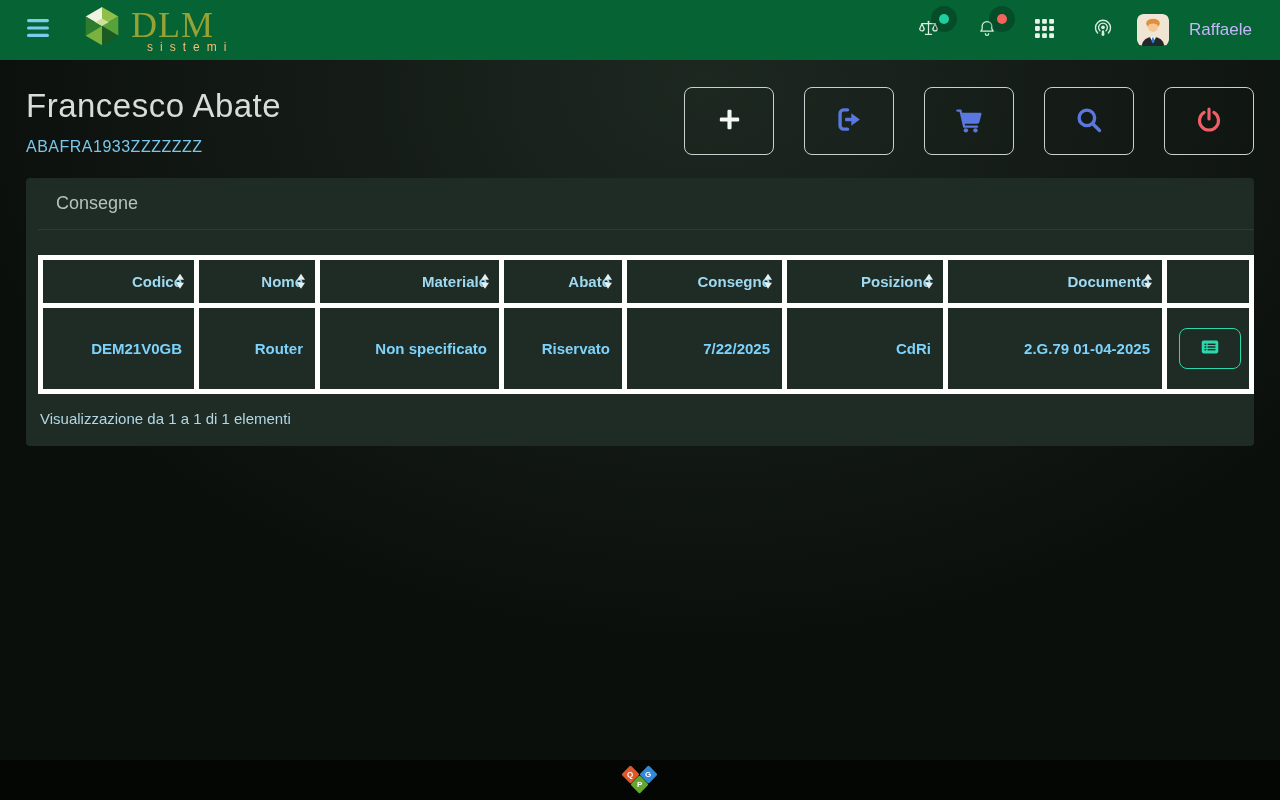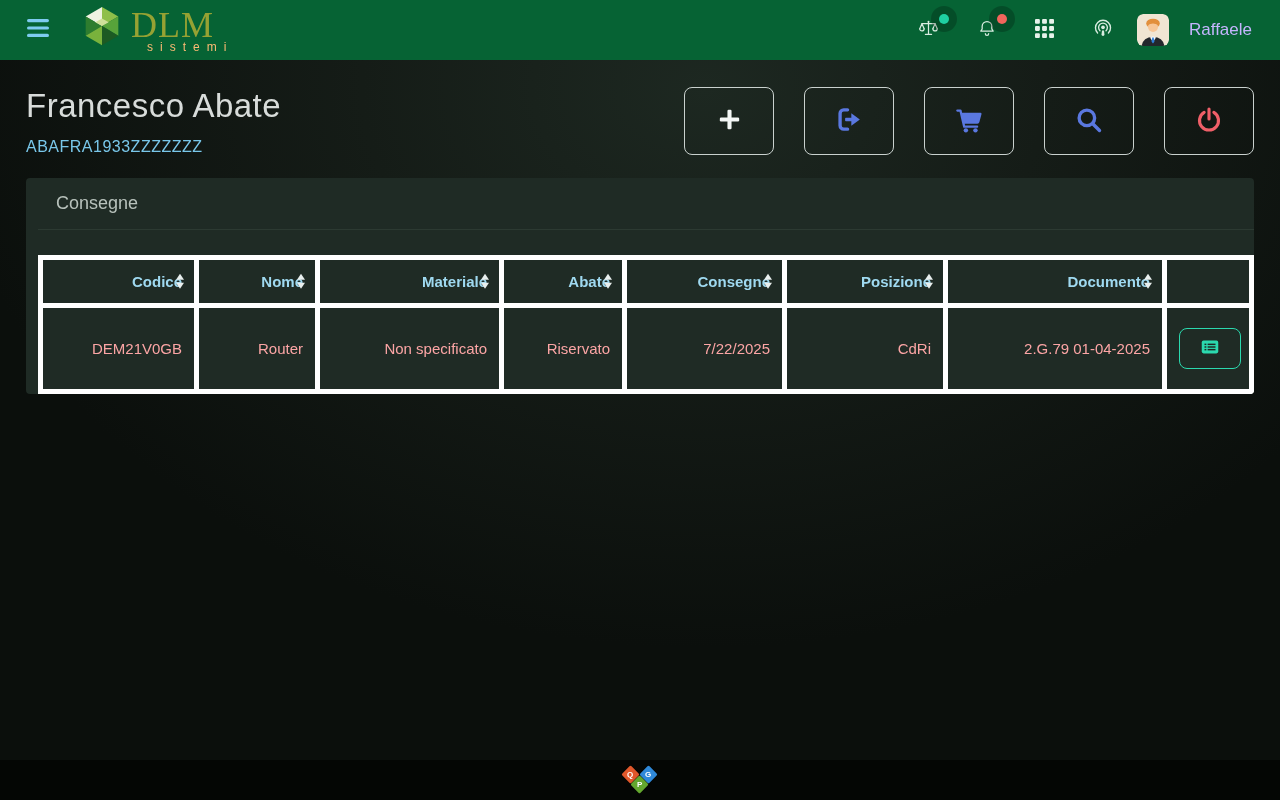--- a/index.html
+++ b/index.html
@@ -70,21 +70,21 @@
     padding:15px 18px; font-size:18px; color:#b7c1bb;
     border-bottom:1px solid #2c3a32;
   }
   .panel-body { padding-top:25px; }
   table { width:100%; border-collapse:collapse; table-layout:fixed; }
   th, td { border:5px solid #ffffff; text-align:right;margin-left:8px; }
   th {
     padding:13px 12px; font-size:15px; font-weight:bold; color:#9fd9f0;
     position:relative; cursor:pointer;
   }
-  td { padding:20px 12px; font-size:15px; color:#fca5a5; }
+  td { padding:20px 12px; font-size:15px; color:#7dd3fc;font-weight:bold; }
   .sort { position:absolute; right:10px; top:50%; transform:translateY(-50%);
     display:flex; flex-direction:column; align-items:center; }
   .sort .up { width:0; height:0; border-left:4.5px solid transparent; border-right:4.5px solid transparent;
     border-bottom:6px solid #e9efee; margin-bottom:2.5px; }
   .sort .down { width:0; height:0; border-left:4.5px solid transparent; border-right:4.5px solid transparent;
     border-top:6px solid #e9efee; }
   .row-btn {
     width:62px; height:41px; background:transparent; border:1px solid #2bd9ae;
     border-radius:8px; display:flex; align-items:center; justify-content:center;
     cursor:pointer; margin:0 auto;
@@ -334,20 +334,21 @@
                       <rect x="9.4" y="11.2" width="8.6" height="1.6"></rect>
                       <rect x="9.4" y="14.1" width="8.6" height="1.6"></rect>
                     </g>
                   </svg>
                 </span>
               </button>
             </td>
           </tr>
         </tbody>
       </table>
+      <div class="panel-footer">Visualizzazione da 1 a 1 di 1 elementi</div>
     </div>
   </div>
 </div>
 
 <div class="footer">
   <div class="tri-logo">
     <span class="diamond d1" style="background:#e0572b">
         <span>Q</span>
       </span>
     <span class="diamond d2" style="background:#2f88d8">

